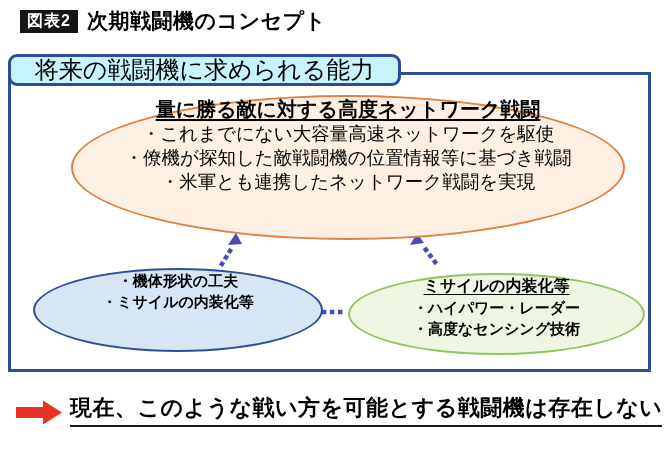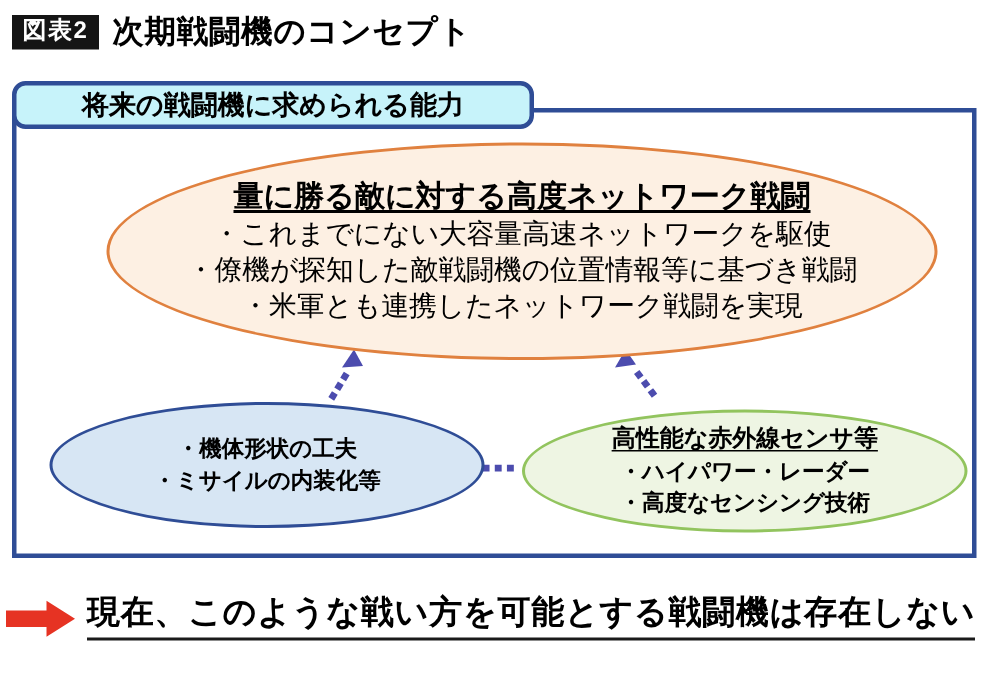--- a/index.html
+++ b/index.html
@@ -1,41 +1,41 @@
 <!DOCTYPE html>
 <html style="--navy: #2f4d96; --tab-bg: #c7f3fa; --orange-border: #e0813f; --orange-fill: #fdf0e3; --blue-fill: #d7e6f4; --green-border: #92c45e; --green-fill: #eef5e3; --connector: #4c4cae; --red-arrow: #e63323; --badge-bg: #151515;"><head>
 <meta charset="utf-8">
 <style>
   html,body{margin:0;padding:0;background:#fff;}
   .stage{
     position:relative;width:670px;height:450px;background:#fff;overflow:hidden;
     font-family:"Liberation Sans","DejaVu Sans",sans-serif;color:#000;
   }
   
-  .title-row{position:absolute;left:8px;top:7px;display:flex;align-items:center;}
+  .title-row{position:absolute;left:20px;top:7px;display:flex;align-items:center;}
   .badge{
     background:var(--badge-bg,#151515);color:#fff;font-weight:bold;font-size:16px;
     padding:3px 7px 4px 7px;line-height:1;letter-spacing:1px;
   }
   .fig-title{font-size:21px;font-weight:bold;margin-left:9px;letter-spacing:.5px;}
   
   .outer-box{
     position:absolute;left:8px;top:72px;width:643px;height:300px;
     border:3px solid var(--navy,#2f4d96);background:#fff;box-sizing:border-box;
   }
   .header-tab{
-    position:absolute;left:8px;top:54px;width:348px;height:32px;box-sizing:border-box;
+    position:absolute;left:8px;top:54px;width:393px;height:32px;box-sizing:border-box;
     border:3px solid var(--navy,#2f4d96);border-radius:9px;background:var(--tab-bg,#c7f3fa);
     display:flex;align-items:center;justify-content:center;
-    font-size:18px;font-weight:bold;z-index:3;
+    font-size:24px;font-weight:normal;z-index:3;
   }
   
   .ellipse{
     position:absolute;border-radius:50%;box-sizing:border-box;z-index:2;
-    display:flex;flex-direction:column;align-items:center;justify-content:center;
+    display:flex;flex-direction:column;align-items:center;
     text-align:center;
   }
   .ellipse.orange{
     left:71px;top:95px;width:554px;height:145px;
     background:var(--orange-fill,#fdf0e3);border:2px solid var(--orange-border,#e0813f);
   }
   .ellipse.blue{
     left:33px;top:268px;width:290px;height:84px;
     background:var(--blue-fill,#d7e6f4);border:2.5px solid var(--navy,#2f4d96);
   }
@@ -46,21 +46,21 @@
   .bubble-title{font-weight:bold;text-decoration:underline;text-underline-offset:3px;}
   .orange .bubble-title{font-size:20px;line-height:25px;}
   .orange .bubble-line{font-size:18.5px;line-height:24px;white-space:nowrap;}
   .blue .bubble-title,.green .bubble-title{font-size:16px;line-height:22px;}
   .blue .bubble-line,.green .bubble-line{font-size:15px;line-height:21px;white-space:nowrap;font-weight:bold;}
   
   .connectors{position:absolute;left:0;top:0;z-index:1;pointer-events:none;}
   
   .note{position:absolute;left:36px;top:356px;font-size:12.5px;z-index:3;}
   
-  .conclusion-row{position:absolute;left:4px;top:393px;display:flex;align-items:flex-start;}
+  .conclusion-row{position:absolute;left:16px;top:393px;display:flex;align-items:flex-start;}
   .red-arrow{margin-top:6px;flex:0 0 auto;}
   .conclusion{
     margin-left:8px;font-family:"Liberation Serif","DejaVu Serif",serif;
     font-size:22px;font-weight:bold;letter-spacing:.5px;
     border-bottom:2px solid #1a1a1a;padding-bottom:2px;white-space:nowrap;
   }
 </style>
 </head>
 <body>
 
@@ -89,21 +89,21 @@
     <div class="bubble-line">・僚機が探知した敵戦闘機の位置情報等に基づき戦闘</div>
     <div class="bubble-line">・米軍とも連携したネットワーク戦闘を実現</div>
   </div>
 
   <div class="ellipse blue">
     <div class="bubble-line">・機体形状の工夫</div>
     <div class="bubble-line">・ミサイルの内装化等</div>
   </div>
 
   <div class="ellipse green">
-    <div class="bubble-title">高性能な赤外線センサ等</div>
+    <div class="bubble-title">ミサイルの内装化等</div>
     <div class="bubble-line">・ハイパワー・レーダー</div>
     <div class="bubble-line">・高度なセンシング技術</div>
   </div>
 
 
   <div class="conclusion-row">
     <svg class="red-arrow" width="46" height="27" viewBox="0 0 46 27">
       <path d="M0 8 L27 8 L27 1.5 L46 13.5 L27 25.5 L27 19 L0 19 Z" fill="#e63323"></path>
     </svg>
     <span class="conclusion">現在、このような戦い方を可能とする戦闘機は存在しない</span>

